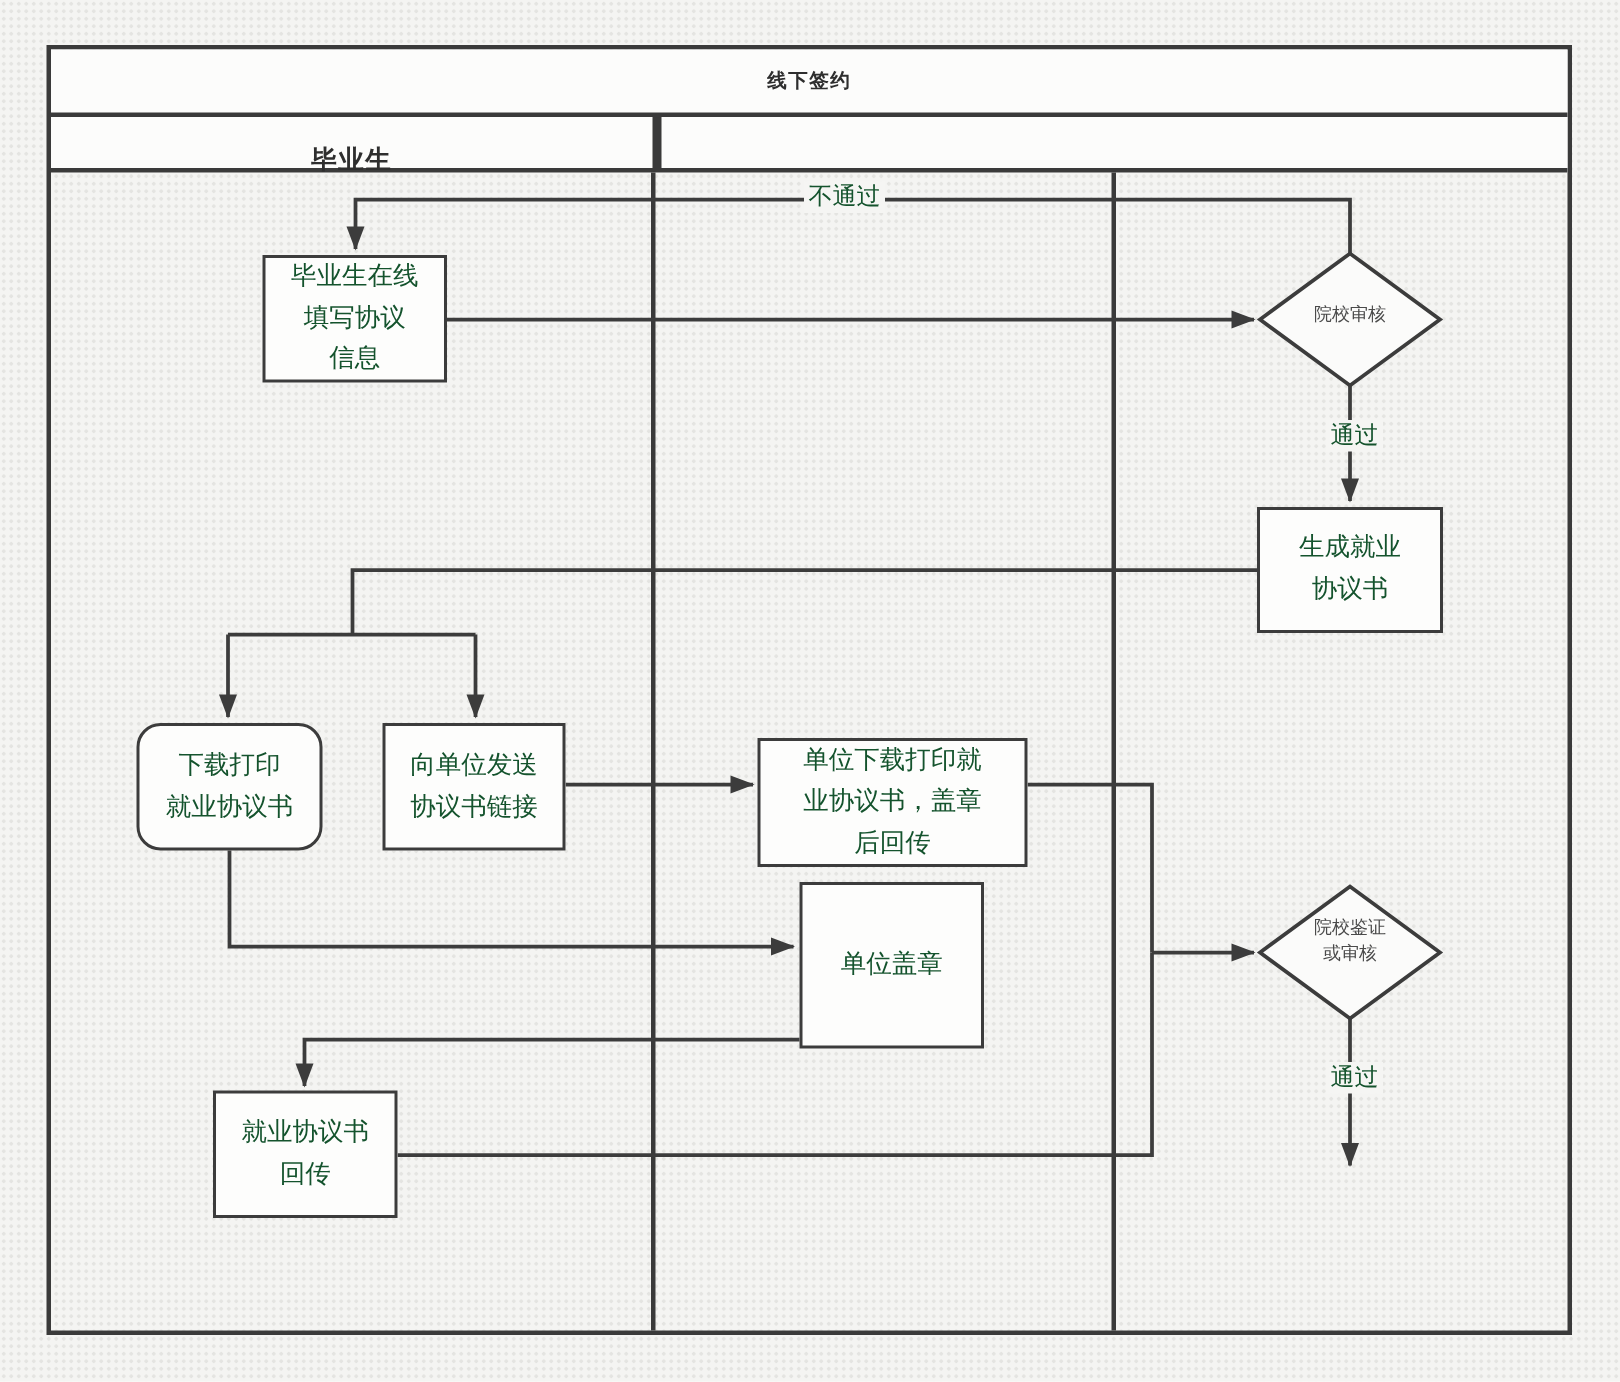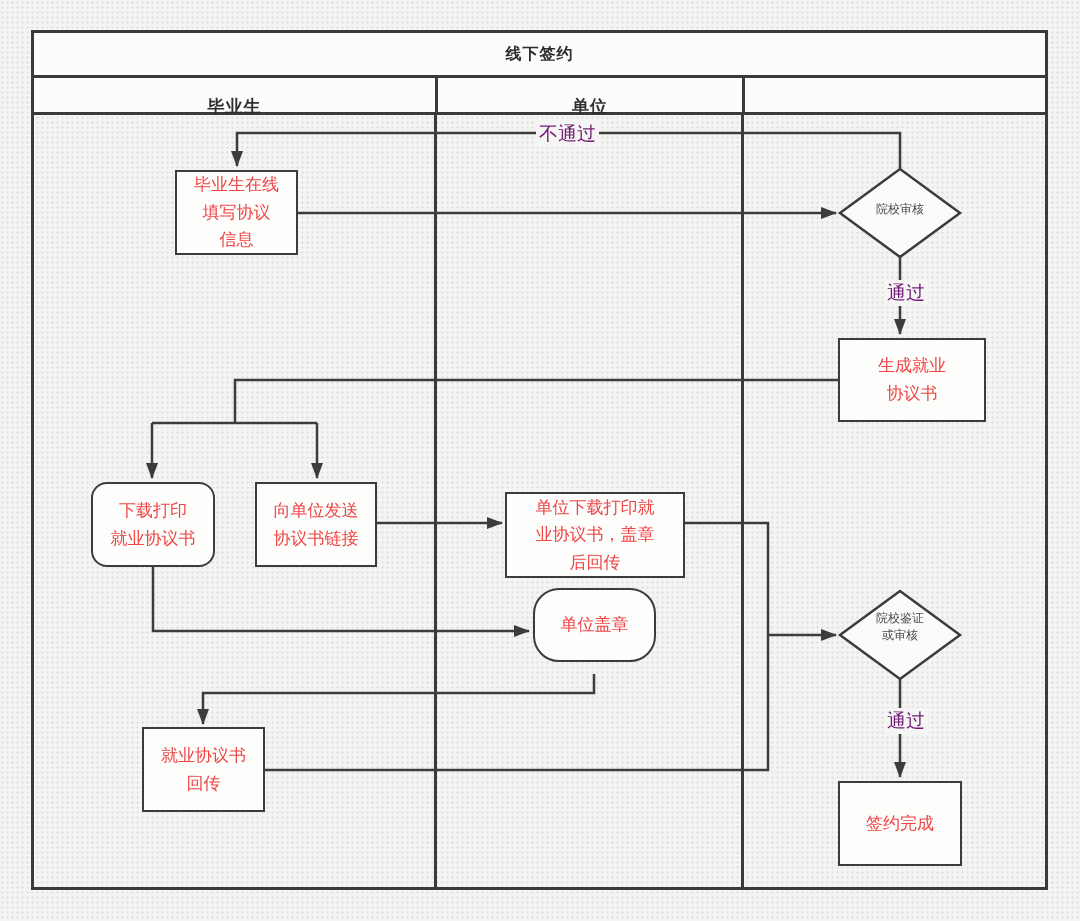--- a/index.html
+++ b/index.html
@@ -14,63 +14,62 @@
     background-size:5px 5px;
   }
   .frame{
     position:absolute;left:31px;top:30px;width:1017px;height:860px;
     border:3px solid #3a3a3a;box-sizing:border-box;
   }
   .title-row{
     height:45px;box-sizing:border-box;border-bottom:3px solid #3a3a3a;
     background:#fcfcfb;display:flex;align-items:center;justify-content:center;
   }
-  .title-row span{font-size:16px;font-weight:bold;color:#2e2e2e;letter-spacing:1px;}
+  .title-row span{font-size:13px;font-weight:bold;color:#2e2e2e;letter-spacing:1px;}
   .header-row{
     height:37px;box-sizing:border-box;border-bottom:3px solid #3a3a3a;
     background:#fcfcfb;display:flex;align-items:stretch;
   }
   .header-cell{
     display:flex;align-items:center;justify-content:center;
     font-size:17px;font-weight:bold;color:#2e2e2e;letter-spacing:1px;margin-top:22px;
   }
   .hc1{width:401px;} .hc2{width:304px;} .hc3{flex:1;}
   .header-sep{width:3px;background:#3a3a3a;}
   .lane-divider{
     position:absolute;width:3px;top:115px;height:772px;background:#3a3a3a;
   }
   .overlay{position:absolute;left:0;top:0;width:1080px;height:921px;}
   .node{
     position:absolute;box-sizing:border-box;
     background:#fdfdfc;border:2.5px solid #3c3c3c;
     display:flex;align-items:center;justify-content:center;text-align:center;
-    font-size:17px;color:#ef4444;line-height:1.62;white-space:pre-line;
+    font-size:17px;color:#14532d;line-height:1.62;white-space:pre-line;
   }
   .diamond-label{
     position:absolute;text-align:center;font-size:12px;color:#4a4a4a;
     line-height:1.45;white-space:pre-line;pointer-events:none;
   }
   .edge-label{
-    position:absolute;font-size:19px;color:#701a75;
+    position:absolute;font-size:16px;color:#14532d;
     background:#f5f5f3;padding:0 3px;white-space:nowrap;
   }
 </style>
 </head>
 <body>
 
 <div class="canvas">
 
   <div class="frame">
     <div class="title-row">
       <span>线下签约</span>
     </div>
     <div class="header-row">
       <div class="header-cell hc1">毕业生</div>
       <div class="header-sep"></div>
-      <div class="header-cell hc2">单位</div>
       <div class="header-sep"></div>
     </div>
   </div>
   <div class="lane-divider" style="left:434px;"></div>
   <div class="lane-divider" style="left:741px;"></div>
 
   <svg class="overlay" viewBox="0 0 1080 921">
     <defs>
       <marker id="arrow" markerUnits="userSpaceOnUse" markerWidth="18" markerHeight="14" refX="16" refY="7" orient="auto">
         <path d="M1,1 L17,7 L1,13 z" fill="#3c3c3c"></path>
@@ -104,33 +103,32 @@
       <polyline points="900,679 900,777" marker-end="url(#arrow)"></polyline>
     </g>
 
     <polygon points="840,213 900,169 960,213 900,257" fill="#fbfbfa" stroke="#3c3c3c" stroke-width="2.5"></polygon>
     <polygon points="840,635 900,591 960,635 900,679" fill="#fbfbfa" stroke="#3c3c3c" stroke-width="2.5"></polygon>
   </svg>
 
   <div class="node" style="left:175px;top:170px;width:123px;height:85px;">毕业生在线
 填写协议
 信息</div>
-  <div class="node" style="left:838px;top:338px;width:148px;height:84px;">生成就业
+  <div class="node" style="left:838px;top:338px;width:124px;height:84px;">生成就业
 协议书</div>
   <div class="node" style="left:91px;top:482px;width:124px;height:85px;border-radius:16px;">下载打印
 就业协议书</div>
   <div class="node" style="left:255px;top:482px;width:122px;height:85px;">向单位发送
 协议书链接</div>
   <div class="node" style="left:505px;top:492px;width:180px;height:86px;">单位下载打印就
 业协议书，盖章
 后回传</div>
-  <div class="node" style="left:533px;top:588px;width:123px;height:74px;border-radius:26px;">单位盖章</div>
+  <div class="node" style="left:533px;top:588px;width:123px;height:111px;">单位盖章</div>
   <div class="node" style="left:142px;top:727px;width:123px;height:85px;">就业协议书
 回传</div>
-  <div class="node" style="left:838px;top:781px;width:124px;height:85px;">签约完成</div>
 
   <div class="diamond-label" style="left:840px;top:201px;width:120px;">院校审核</div>
   <div class="diamond-label" style="left:840px;top:610px;width:120px;">院校鉴证
 或审核</div>
 
   <div class="edge-label" style="left:536px;top:121px;">不通过</div>
   <div class="edge-label" style="left:884px;top:280px;">通过</div>
   <div class="edge-label" style="left:884px;top:708px;">通过</div>
 
 </div>

